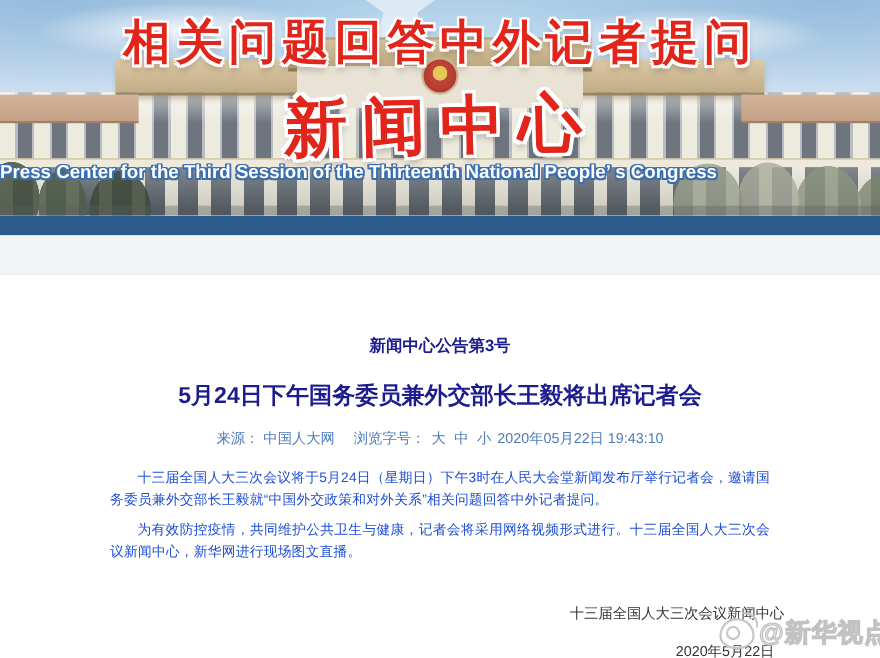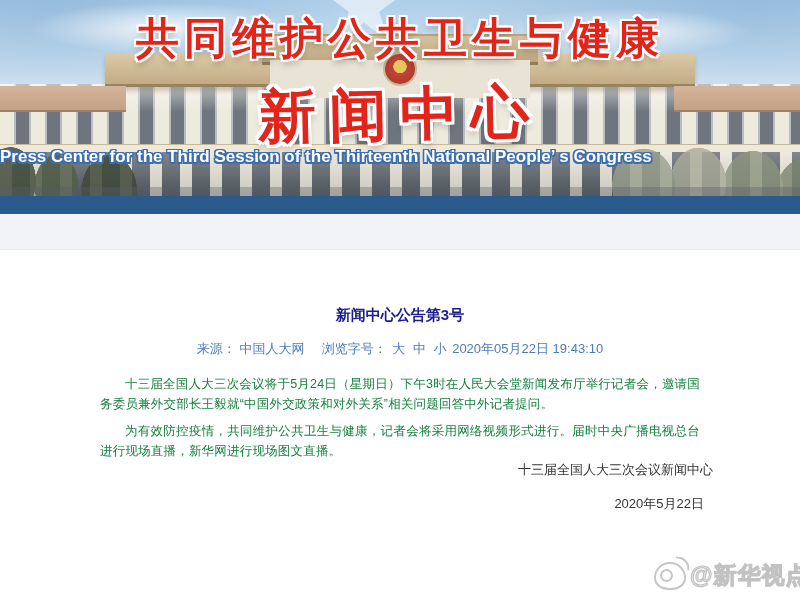--- a/index.html
+++ b/index.html
@@ -109,25 +109,25 @@
 
   
   .content{padding:0 100px;}
   .notice{margin:56px 0 0;text-align:center;font-size:15px;font-weight:bold;color:#1c1c8e;line-height:18px;}
   .title{margin:22px 0 0;text-align:center;font-size:21px;font-weight:bold;color:#1c1c8e;line-height:28px;}
   .meta{margin-top:16px;text-align:center;font-size:13px;color:#4d7cba;white-space:nowrap;}
   .meta .gap{display:inline-block;width:10px;}
   .meta .sz{color:#4d7cba;text-decoration:none;margin:0 2px;cursor:pointer;}
   .meta .src{color:#4d7cba;text-decoration:none;cursor:pointer;}
   .content p{
-    margin:17px 0 0;font-size:12.5px;line-height:19.5px;color:#15803d;
+    margin:17px 0 0;font-size:12.5px;line-height:19.5px;color:#1d4ed8;
     text-indent:2em;letter-spacing:.2px;text-align:justify;
   }
   .content p + p{margin-top:8px;}
-  .signature{text-align:right;font-size:13px;color:#333333;margin-right:-13px;}
+  .signature{margin-top:38px;text-align:right;font-size:13px;color:#333333;margin-right:-13px;}
   .pubdate{margin-top:16px;text-align:right;font-size:13px;color:#333333;margin-right:-4px;}
 
   
   .watermark{position:absolute;left:650px;top:555px;width:150px;height:42px;pointer-events:none;text-align:center;}
   .wm-logo{position:absolute;left:4px;top:7px;width:28px;height:24px;
     border:2px solid #c6c6c6;border-radius:50% 50% 46% 46% / 58% 58% 44% 44%;background:rgba(255,255,255,.25);}
   .wm-logo::before{content:"";position:absolute;left:4px;top:5px;width:9px;height:9px;
     border:2px solid #c6c6c6;border-radius:50%;}
   .wm-logo::after{content:"";position:absolute;right:-6px;top:-7px;width:13px;height:11px;
     border:2px solid #c6c6c6;border-bottom:none;border-left:none;border-radius:0 12px 0 0;
@@ -156,44 +156,45 @@
     <div class="wing-roof left"></div>
     <div class="wing-roof right"></div>
     <div class="pavilion-roof"></div>
     <div class="pavilion-wall"></div>
     <div class="emblem"></div>
     <div class="trees left"></div>
     <div class="trees right"></div>
     <div class="base-shadow"></div>
   </div>
 
-  <div class="session-title">共同维护公共卫生与健康</div>
+  <div class="session-title">相关问题回答中外记者提问</div>
   <div class="center-title">新闻中心</div>
   <div class="english-subtitle">Press Center for the Third Session of the Thirteenth National People’ s Congress</div>
 </header>
 
 <div class="bar-blue"></div>
 <div class="bar-gray"></div>
 
 <main class="content">
   <h3 class="notice">新闻中心公告第3号</h3>
+  <h1 class="title">5月24日下午国务委员兼外交部长王毅将出席记者会</h1>
 
   <div class="meta">
     <span>来源：</span>
     <a class="src">中国人大网</a>
     <span class="gap"></span>
     <span>浏览字号：</span>
     <a class="sz">大</a>
     <a class="sz">中</a>
     <a class="sz">小</a>
     <span>2020年05月22日 19:43:10</span>
   </div>
 
   <p>十三届全国人大三次会议将于5月24日（星期日）下午3时在人民大会堂新闻发布厅举行记者会，邀请国务委员兼外交部长王毅就“中国外交政策和对外关系”相关问题回答中外记者提问。</p>
-  <p>为有效防控疫情，共同维护公共卫生与健康，记者会将采用网络视频形式进行。届时中央广播电视总台进行现场直播，新华网进行现场图文直播。</p>
+  <p>为有效防控疫情，共同维护公共卫生与健康，记者会将采用网络视频形式进行。十三届全国人大三次会议新闻中心，新华网进行现场图文直播。</p>
 
   <div class="signature">十三届全国人大三次会议新闻中心</div>
   <div class="pubdate">2020年5月22日</div>
 </main>
 
 <div class="watermark">
   <span class="wm-logo"></span>
   <span class="wm-text">@新华视点</span>
 </div>
 

